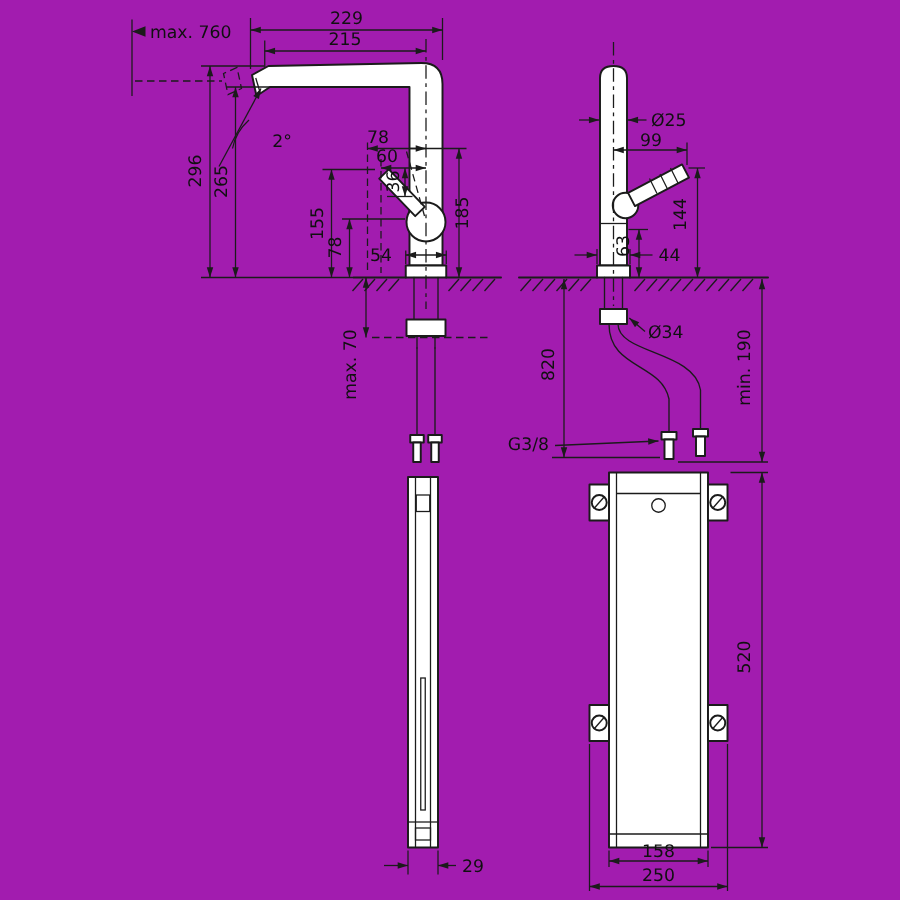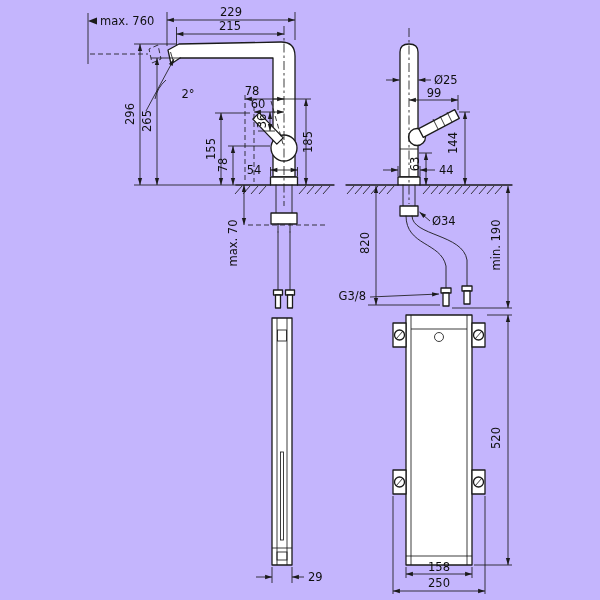--- a/index.html
+++ b/index.html
@@ -1,16 +1,16 @@
 <!DOCTYPE html>
 <html><head>
 <meta charset="utf-8">
 <style>
   html,body{margin:0;padding:0;background:#ffffff;}
-  .stage{position:relative;width:600px;height:600px;background:#c4b5fd;overflow:hidden;
+  .stage{position:relative;width:600px;height:600px;background:#a21caf;overflow:hidden;
          font-family:"DejaVu Sans", sans-serif;}
   svg{display:block;}
   .ln{fill:none;stroke:#1b1b1b;stroke-width:1.3;stroke-linejoin:round;stroke-linecap:round;}
   .fw{fill:#ffffff;stroke:#1b1b1b;stroke-width:1.3;stroke-linejoin:round;}
   .thin{stroke-width:0.9;}
   .dim{fill:none;stroke:#1b1b1b;stroke-width:0.85;}
   .dash{stroke-dasharray:5 3;}
   .cl{stroke-dasharray:9 3 2.5 3;}
   .t{font-family:"DejaVu Sans", sans-serif;font-size:11.5px;fill:#101010;}
   .arrow{fill:#1b1b1b;}

